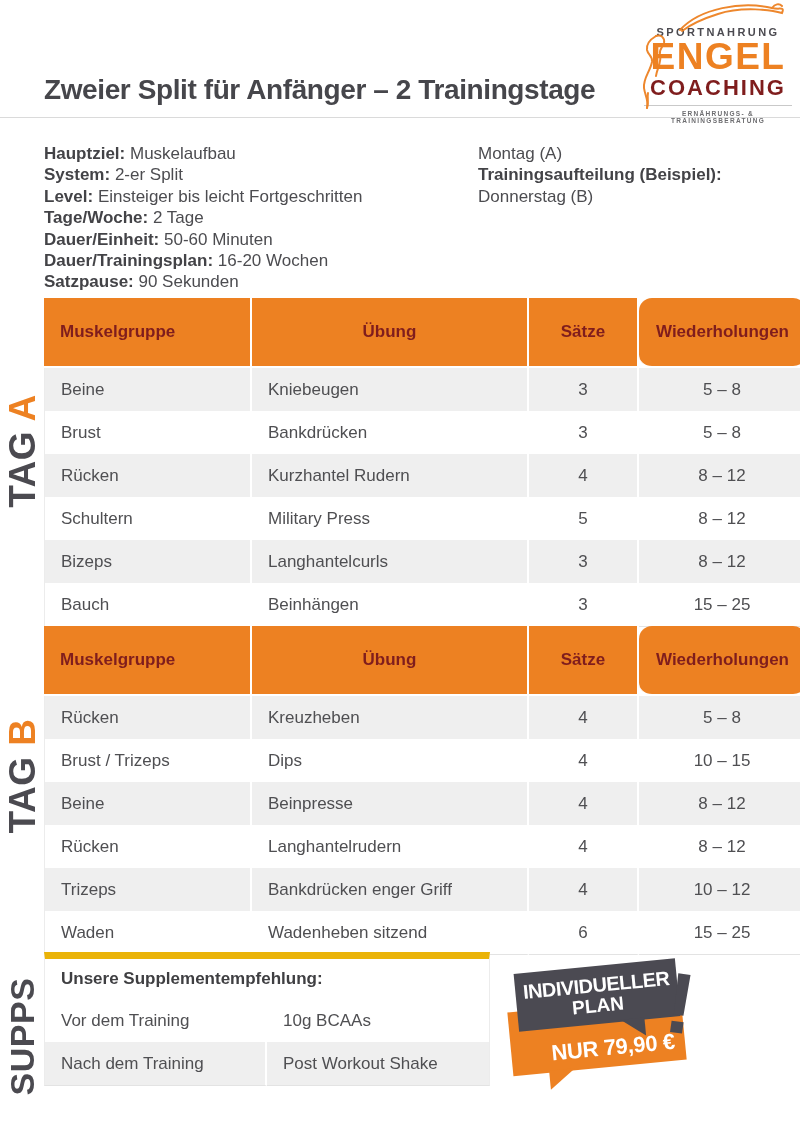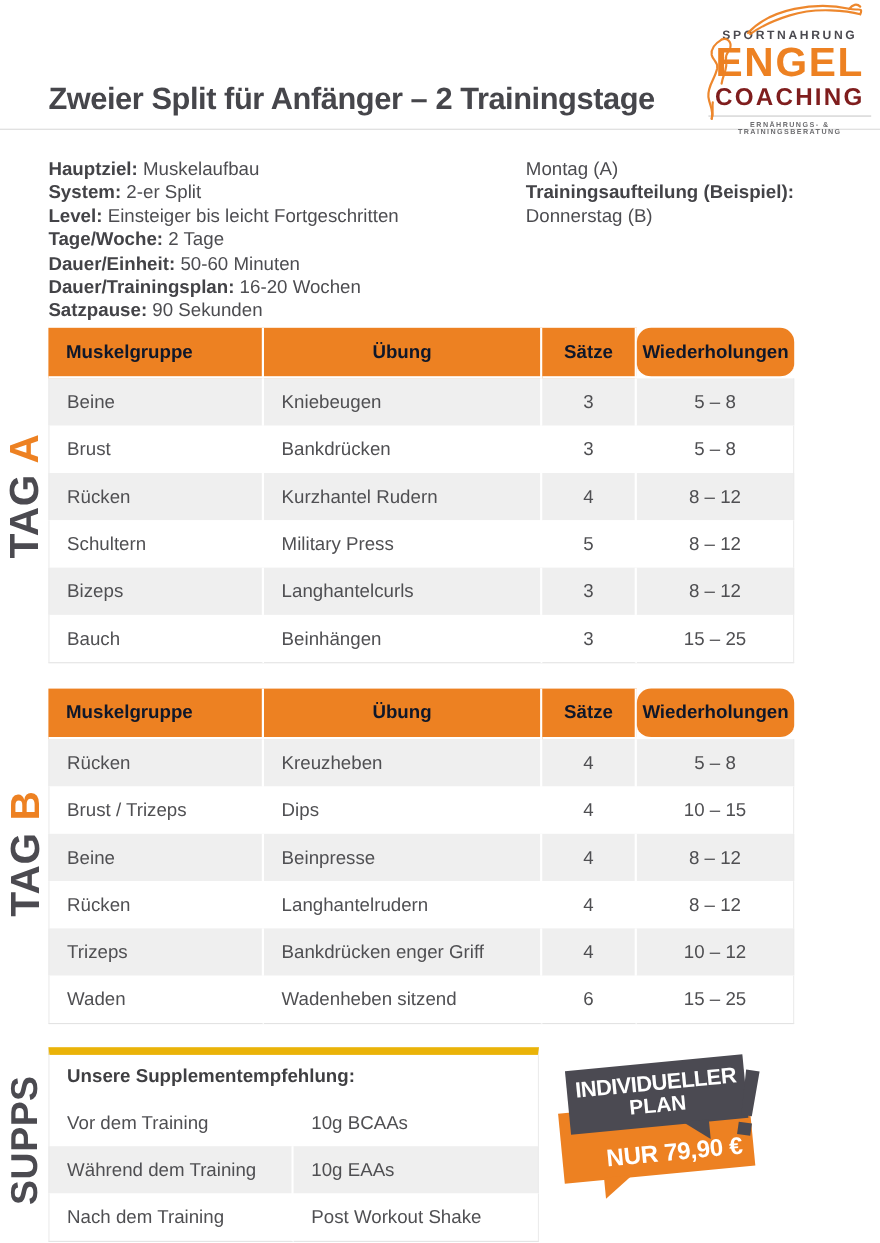--- a/index.html
+++ b/index.html
@@ -22,22 +22,22 @@
   
   .info-left{position:absolute;left:44px;top:143px;font-size:17px;line-height:21.4px;color:#4c4c50;}
   .info-right{position:absolute;left:478px;top:143px;font-size:17px;line-height:21.4px;color:#4c4c50;}
   .info-line b{color:#434347;}
 
   
   .tbl{position:absolute;left:44px;border-collapse:separate;border-spacing:0;
     font-size:17px;color:#4f4f52;table-layout:fixed;}
   .tbl-main{width:656px;}
   .tbl-supps{width:446px;}
-  .tbl th{background:#ed8122;color:#0f172a;font-weight:bold;font-size:17px;height:44px;
-    border-right:2px solid #fff;border-bottom:2px solid #fff;padding:0;}
+  .tbl th{background:#ed8122;color:#7f1d1d;font-weight:bold;font-size:17px;height:44px;
+    border-right:2px solid #fff;border-bottom:2px solid #fff;padding:12px;}
   .tbl th:last-child{border-right:none;border-radius:13px;}
   .tbl td{height:43px;padding:0;border-right:2px solid #fff;}
   .tbl td:last-child{border-right:1px solid #ececec;}
   .tbl tr td:first-child{border-left:1px solid #ececec;}
   .tbl tbody tr:last-child td{border-bottom:1px solid #e3e3e3;}
   .tbl tbody tr:nth-child(odd) td{background:#efefef;}
   .tbl tbody tr:nth-child(even) td{background:#ffffff;}
   .cL{text-align:left;padding-left:16px !important;}
   .cC{text-align:center;}
   .col-muscle{width:178px;} .col-ex{width:251px;} .col-sets{width:84px;} .col-reps{width:143px;}
@@ -220,24 +220,20 @@
   <table class="tbl tbl-supps" style="top:952px;">
     <tbody>
       <tr class="sup-head">
         <td class="cL" colspan="2">Unsere Supplementempfehlung:</td>
       </tr>
       <tr>
           <td class="sup-c1 cL">Vor dem Training</td>
           <td class="sup-c2 cL">10g BCAAs</td>
         </tr>
       <tr>
-          <td class="sup-c1 cL">Während dem Training</td>
-          <td class="sup-c2 cL">10g EAAs</td>
-        </tr>
-      <tr>
           <td class="sup-c1 cL">Nach dem Training</td>
           <td class="sup-c2 cL">Post Workout Shake</td>
         </tr>
     </tbody>
   </table>
 
   <div class="badge">
     <div class="bubble-orange">
       <div class="badge-price">NUR 79,90 €</div>
     </div>

